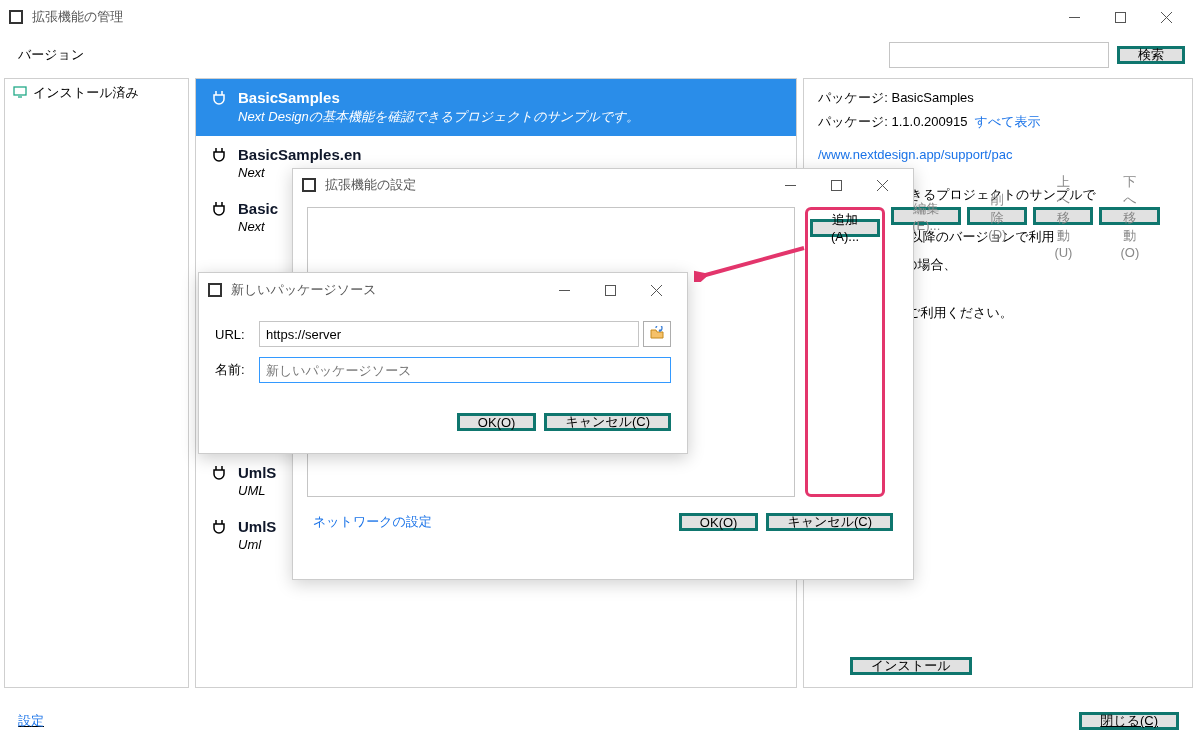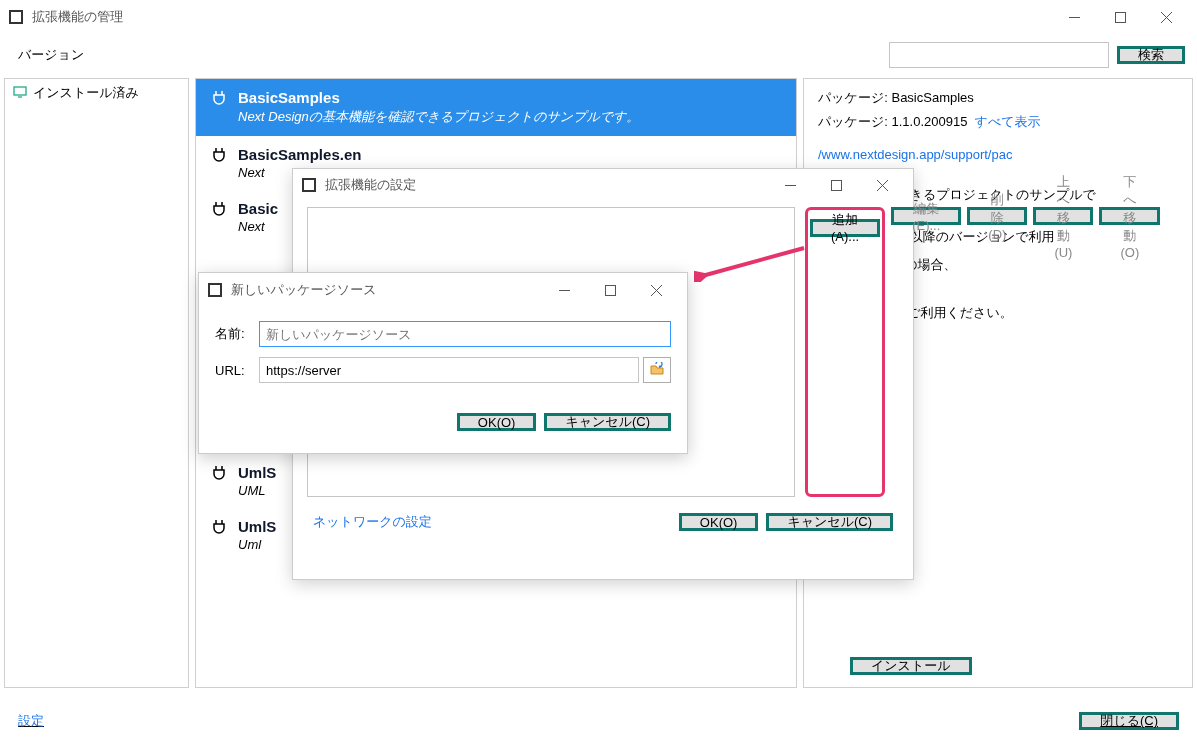--- a/index.html
+++ b/index.html
@@ -263,32 +263,32 @@
       <div class="tb-btn">
           <svg viewBox="0 0 11 11">
             <line x1="0" y1="0" x2="11" y2="11"></line>
             <line x1="11" y1="0" x2="0" y2="11"></line>
           </svg>
         </div>
     </div>
   </div>
   <div class="edit-body">
     <div class="form-row">
-      <span class="form-label">名前:</span>
-      <input class="form-input focus" placeholder="新しいパッケージソース" style="">
-    </div>
-    <div class="form-row">
       <span class="form-label">URL:</span>
       <input class="form-input" value="https://server" style="">
       <button class="browse-btn">
         <span><svg width="14" height="14" viewBox="0 0 14 14">
               <path d="M1 4h5l1 2h6v6H1z" fill="#f5c169" stroke="#c68a1f"></path>
               <path d="M6 2a3 3 0 1 1 3 3" fill="none" stroke="#3a7ed6" stroke-width="1.3"></path>
               <path d="M9 5l1-1l1 1" fill="none" stroke="#3a7ed6" stroke-width="1.3"></path>
             </svg></span>
       </button>
     </div>
+    <div class="form-row">
+      <span class="form-label">名前:</span>
+      <input class="form-input focus" placeholder="新しいパッケージソース" style="">
+    </div>
   </div>
   <div class="edit-footer">
     <button class="btn">OK(O)</button>
     <button class="btn">キャンセル(C)</button>
   </div>
 </div>
 
 </body></html>

